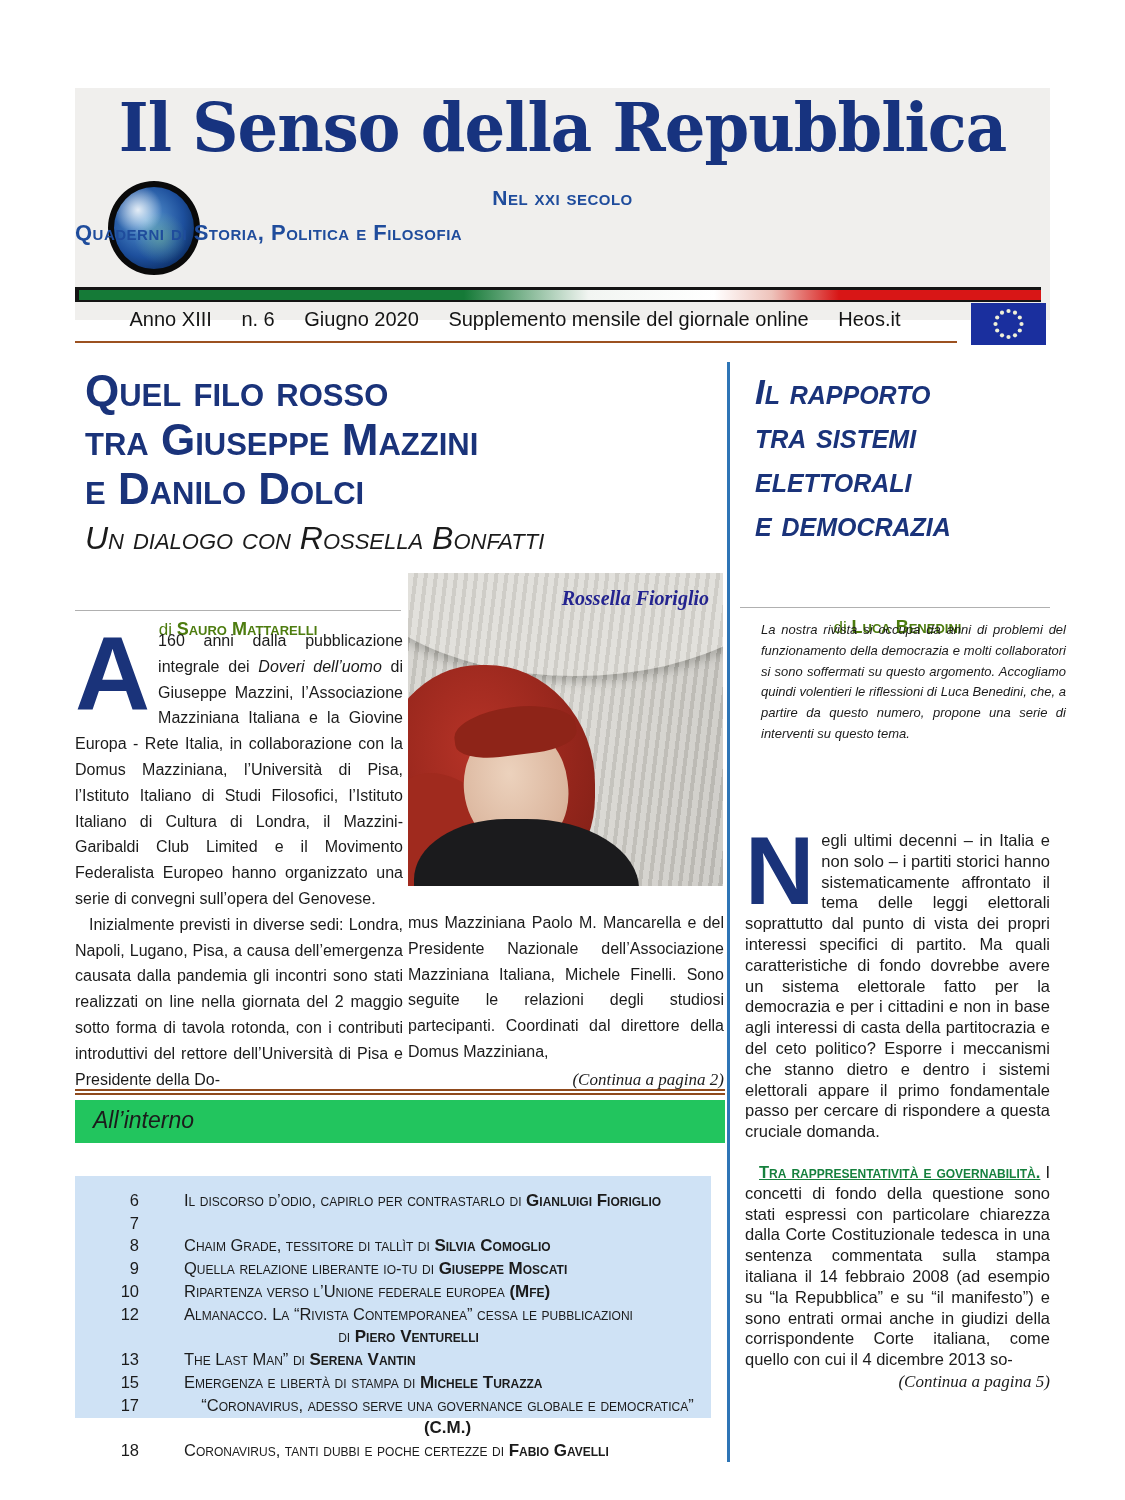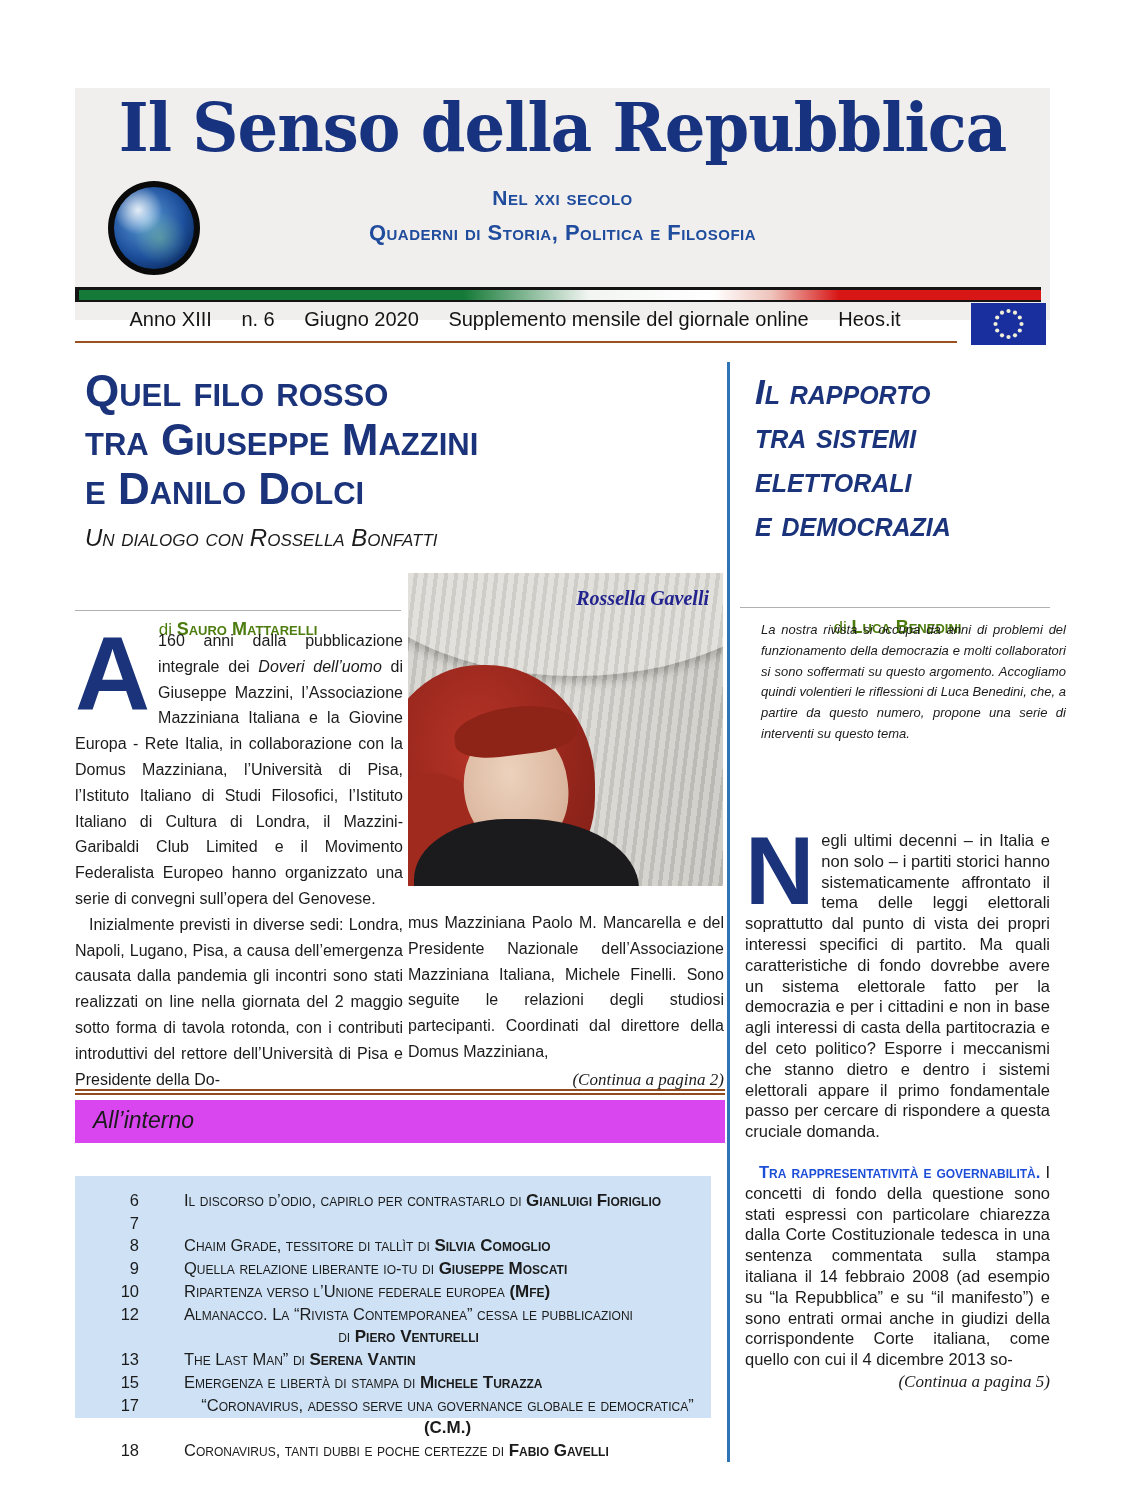--- a/index.html
+++ b/index.html
@@ -7,21 +7,21 @@
         font-family:"Liberation Sans",sans-serif;color:#1b1b1b;}
   .sc{font-variant:small-caps;}
 
   
   .header{position:absolute;left:75px;top:88px;width:975px;height:232px;background:#f0efed;}
   .masthead-title{position:absolute;left:0;top:2px;width:100%;text-align:center;
     font-family:"DejaVu Serif",serif;font-weight:bold;font-size:64px;letter-spacing:-1px;
     color:#17337f;transform:scaleY(1.04);}
   .sub1{position:absolute;left:0;top:98px;width:100%;text-align:center;
     font-weight:bold;font-size:21px;color:#1f4c9c;letter-spacing:.5px;}
-  .sub2{position:absolute;left:0;top:132px;width:100%;text-align:center;
+  .sub2{position:absolute;left:0;top:132px;width:100%;
     font-weight:bold;font-size:22px;color:#1f4c9c;letter-spacing:.5px;}
   .earth{position:absolute;left:33px;top:93px;width:80px;height:82px;border-radius:50%;
     border:6px solid #0a0a0a;
     background:
       radial-gradient(circle at 30% 28%, rgba(255,255,255,.85), rgba(255,255,255,0) 30%),
       radial-gradient(circle at 58% 62%, rgba(130,200,150,.45), rgba(130,200,150,0) 38%),
       radial-gradient(circle at 40% 40%, #5f9fd8, #1d4f9c 55%, #0a2a5e 82%, #04152f);}
 
   
   .flagbar{position:absolute;left:75px;top:287px;width:962px;height:10px;
@@ -32,21 +32,21 @@
     font-size:20px;color:#141414;}
   .dateline span{margin:0 12px;}
   .rule-brown{position:absolute;border-top:2px solid #9c5120;}
   .r1{left:75px;top:341px;width:882px;}
   .double-rule{position:absolute;left:75px;top:1089px;width:650px;height:2px;
     border-top:2px solid #8f4a1d;border-bottom:2px solid #8f4a1d;}
 
   
   .l-title{position:absolute;left:85px;top:366px;width:630px;
     font-weight:bold;font-size:44px;line-height:49px;color:#1a337a;}
-  .l-subtitle{margin-top:6px;font-weight:normal;font-style:italic;font-size:24px;
+  .l-subtitle{margin-top:6px;font-weight:normal;font-style:italic;font-size:32px;
     line-height:38px;color:#1b1b1b;}
   .byline{position:absolute;text-align:center;font-size:17px;color:#4d7c0f;margin-top:39px;}
   .byline b{font-variant:small-caps;font-size:18px;}
   .byline-a{left:75px;top:580px;width:326px;}
   .byline-b{left:745px;top:578px;width:305px;}
   .thin-rule{position:absolute;border-top:1px solid #b0b0b0;}
   .rule-a{left:75px;top:610px;width:326px;}
   .rule-b{left:740px;top:607px;width:310px;}
 
   .body-a{position:absolute;left:75px;top:628px;width:328px;
@@ -86,26 +86,26 @@
   
   .r-title{position:absolute;left:755px;top:370px;width:300px;
     font-weight:bold;font-style:italic;font-size:35px;line-height:44px;color:#1a337a;}
   .r-intro{position:absolute;left:761px;top:620px;width:305px;
     font-style:italic;font-size:13px;line-height:20.8px;text-align:justify;hyphens:auto;}
   .r-p1{position:absolute;left:745px;top:830px;width:305px;
     font-size:16.5px;line-height:20.8px;text-align:justify;hyphens:auto;}
   .r-p1 .dropcap{font-size:96px;line-height:74px;margin:4px 7px 0 0;}
   .r-p2{position:absolute;left:745px;top:1162px;width:305px;
     font-size:16.5px;line-height:20.8px;text-align:justify;hyphens:auto;text-indent:14px;}
-  .red-lead{color:#1d4ed8;font-weight:bold;font-variant:small-caps;}
+  .red-lead{color:#15803d;font-weight:bold;font-variant:small-caps;text-decoration:underline;}
 
   .vsep{position:absolute;left:727px;top:362px;width:3px;height:1100px;background:#2e75b6;}
 
   
-  .interno{position:absolute;left:75px;top:1100px;width:650px;height:43px;background:#d946ef;}
+  .interno{position:absolute;left:75px;top:1100px;width:650px;height:43px;background:#22c55e;}
   .interno-label{position:absolute;left:18px;top:7px;font-style:italic;font-size:23px;color:#1b1b1b;}
   .toc{position:absolute;left:75px;top:1176px;width:636px;height:242px;background:#cfe2f5;
     padding-top:13px;box-sizing:border-box;}
   .toc-row{display:flex;font-size:16.5px;line-height:22px;color:#1b1b1b;}
   .toc-page{width:64px;text-align:right;flex:none;}
   .toc-text{padding-left:45px;font-variant:small-caps;text-align:center;}
   .toc-text b{font-size:17px;}
 </style>
 </head>
 <body>
@@ -163,21 +163,21 @@
   <div class="thin-rule rule-a"></div>
 
   <div class="photo">
     <div class="photo-ceiling"></div>
     <div class="photo-tex"></div>
     <div class="hair"></div>
     <div class="hair2"></div>
     <div class="face"></div>
     <div class="bangs"></div>
     <div class="torso"></div>
-    <div class="photo-caption">Rossella Gavelli</div>
+    <div class="photo-caption">Rossella Fioriglio</div>
   </div>
 
   <div class="body-a">
     <p class="noindent"><span class="dropcap">A</span><span>160 anni dalla pubblicazione integrale dei </span><i>Doveri dell’uomo</i><span> di Giuseppe Mazzini, l’Associazione Mazziniana Italiana e la Giovine Europa - Rete Italia, in collaborazione con la Domus Mazziniana, l’Università di Pisa, l’Istituto Italiano di Studi Filosofici, l’Istituto Italiano di Cultura di Londra, il Mazzini-Garibaldi Club Limited e il Movimento Federalista Europeo hanno organizzato una serie di convegni sull’opera del Genovese.</span></p>
     <p class="indent">Inizialmente previsti in diverse sedi: Londra, Napoli, Lugano, Pisa, a  causa dell’emergenza causata dalla pandemia gli incontri sono stati realizzati on line nella giornata del 2 maggio sotto forma di tavola rotonda, con i contributi introduttivi del rettore dell’Università di Pisa e Presidente della Do-</p>
   </div>
 
   <div class="body-b">
     <p class="noindent">mus Mazziniana Paolo M. Mancarella e del Presidente Nazionale dell’Associazione Mazziniana Italiana, Michele Finelli. Sono seguite le relazioni degli studiosi partecipanti. Coordinati dal direttore della Domus Mazziniana,</p>
     <span class="continua">(Continua a pagina 2)</span>

